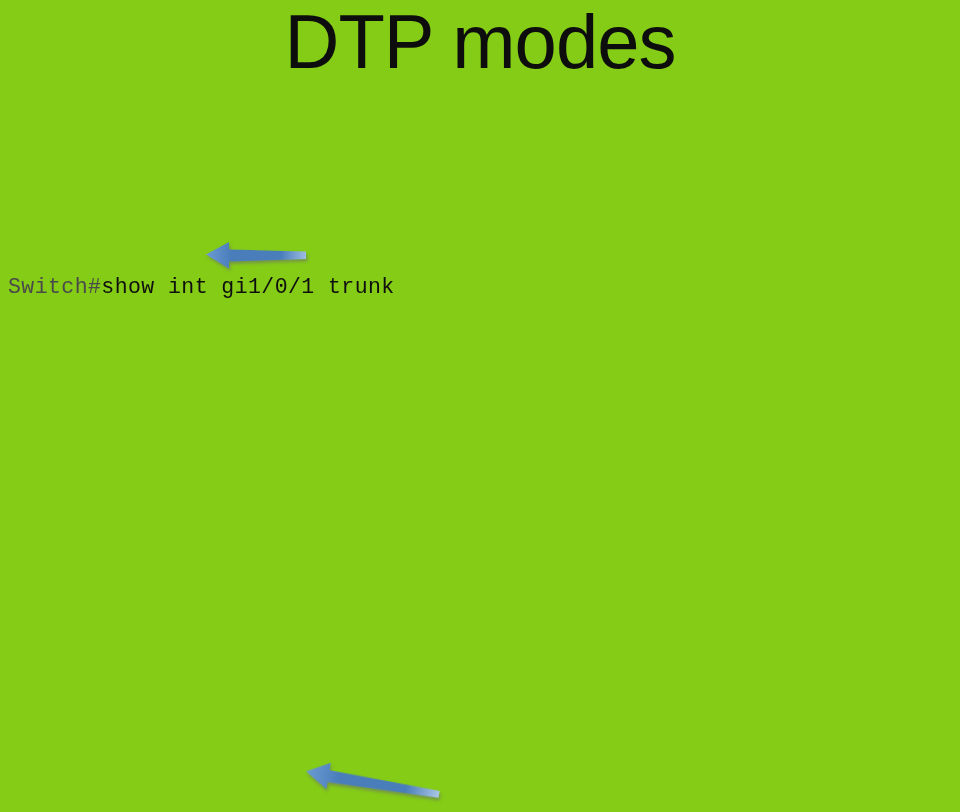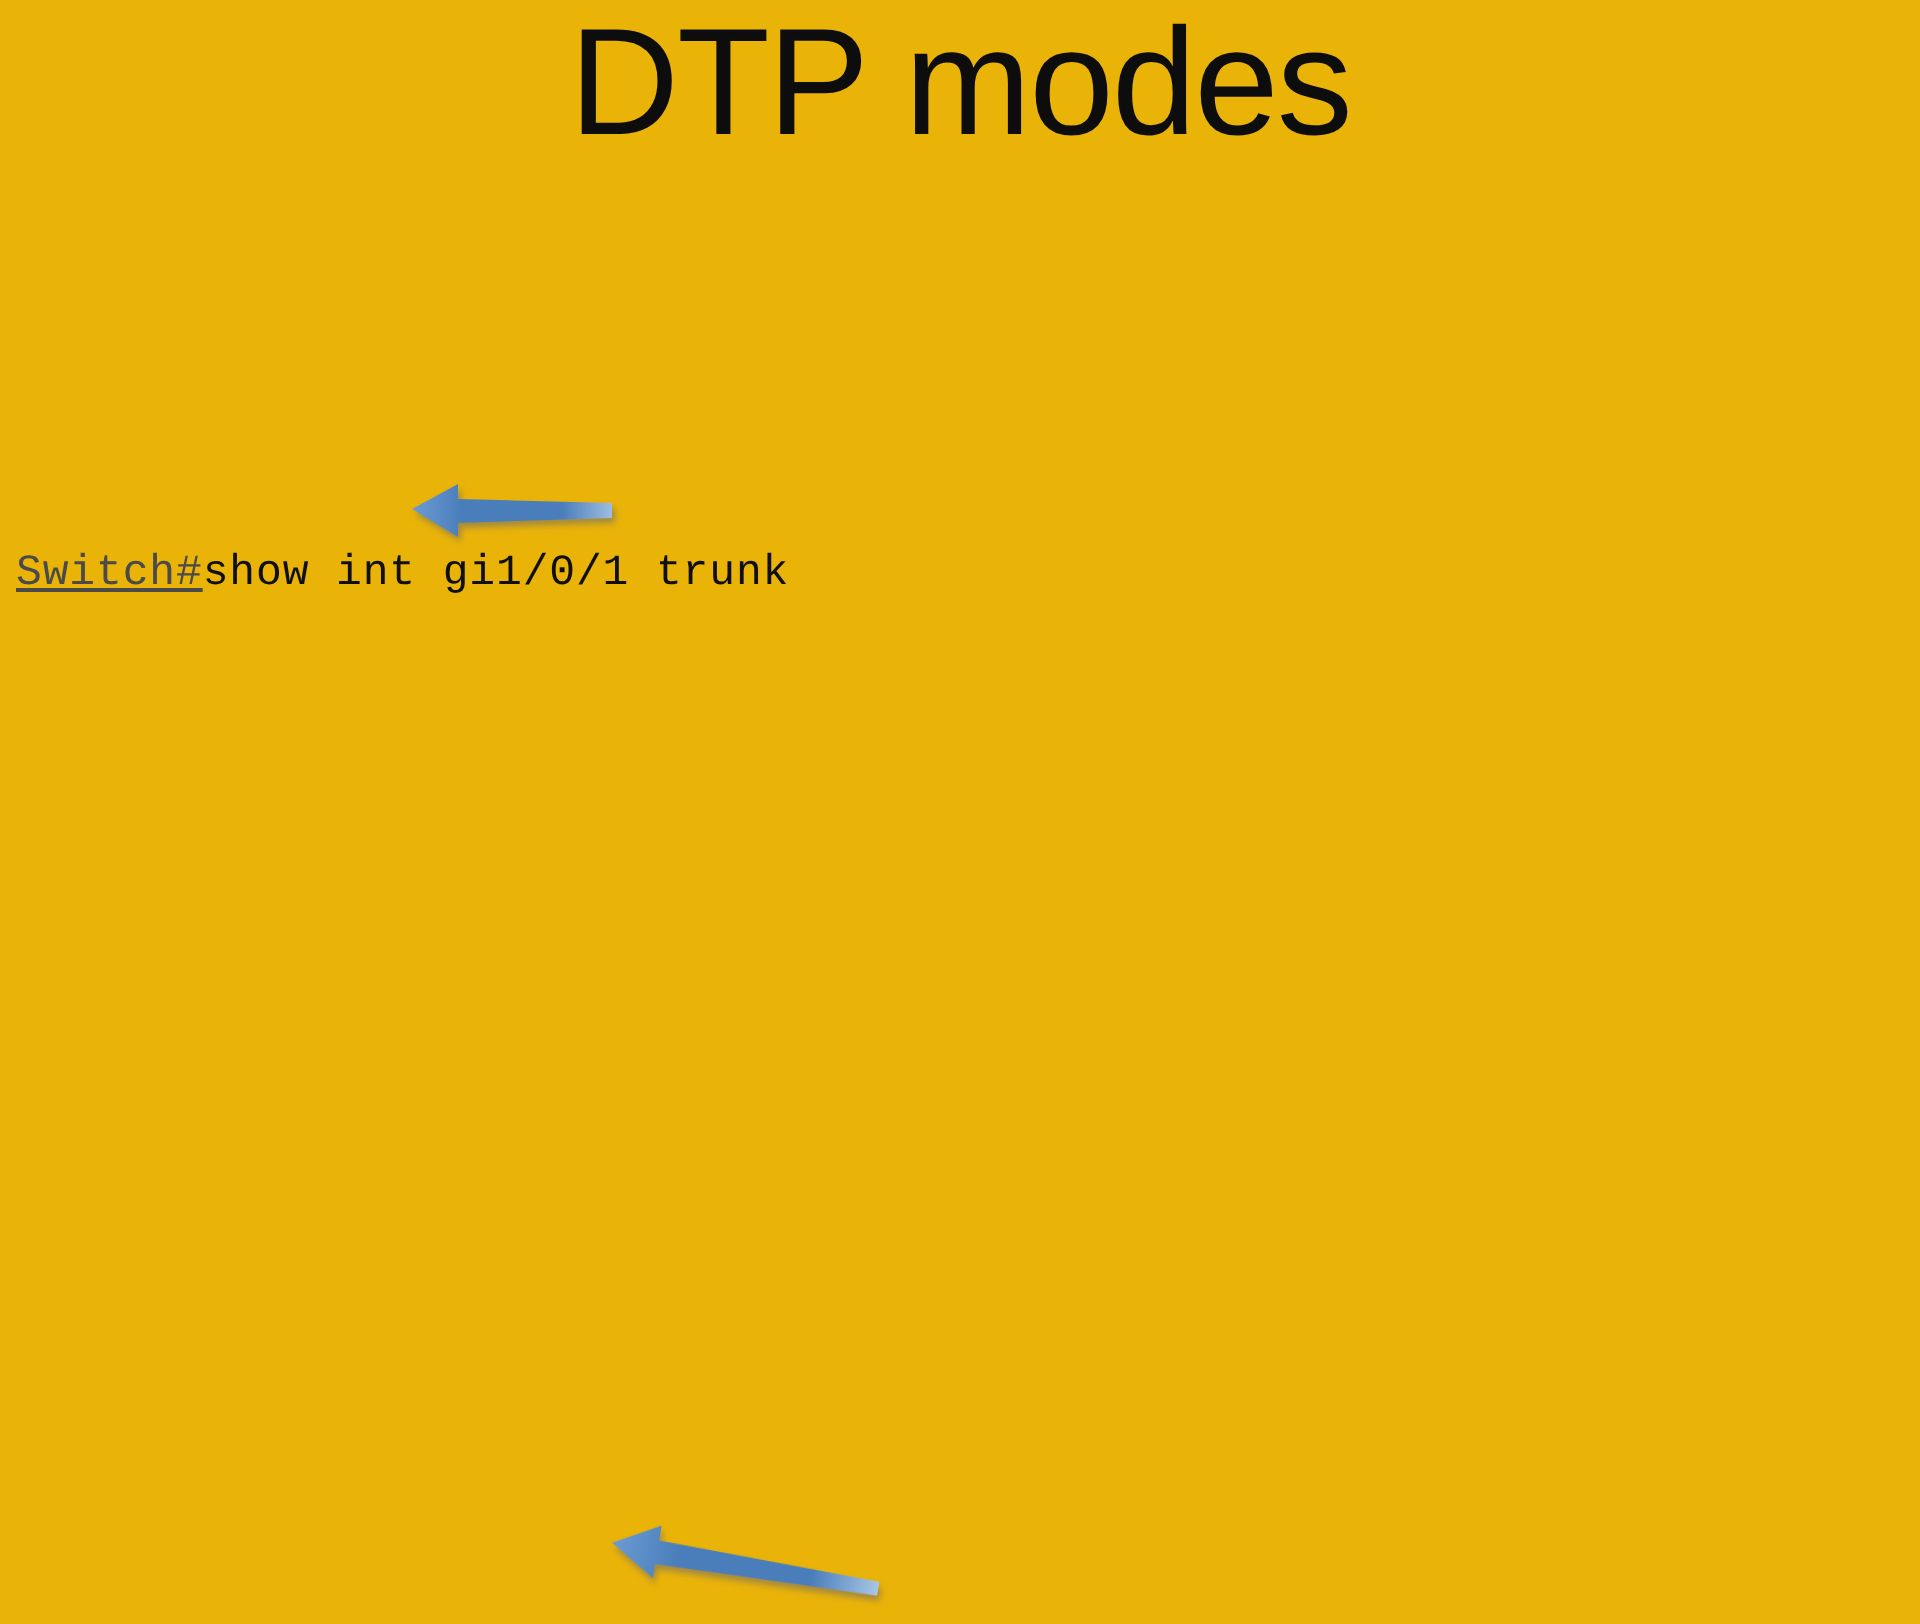--- a/index.html
+++ b/index.html
@@ -4,21 +4,21 @@
 <style>
   html, body {
     margin: 0;
     padding: 0;
     background: #ffffff;
   }
   #slide {
     position: relative;
     width: 960px;
     height: 812px;
-    background: #eab308;
+    background: #84cc16;
     overflow: hidden;
     font-family: "Liberation Mono", "DejaVu Sans Mono", monospace;
   }
 
   
   #slide-title {
     position: absolute;
     left: 0;
     top: -6px;
     width: 960px;
@@ -41,21 +41,21 @@
     font-size: 21.5px;
     line-height: 31.4px;
     color: #3f3f3f;
     white-space: pre;
     letter-spacing: 0.02em;
   }
   .line {
     white-space: pre;
     min-height: 31.4px;
   }
-  .prompt { color: #4a4a4a; text-decoration: underline; }
+  .prompt { color: #4a4a4a; }
   .cmd {
     color: #0f0f0f;
     font-weight: normal;
   }
   .group-gap { height: 28px; }
 
   
   .arrow-layer {
     position: absolute;
     left: 0;

